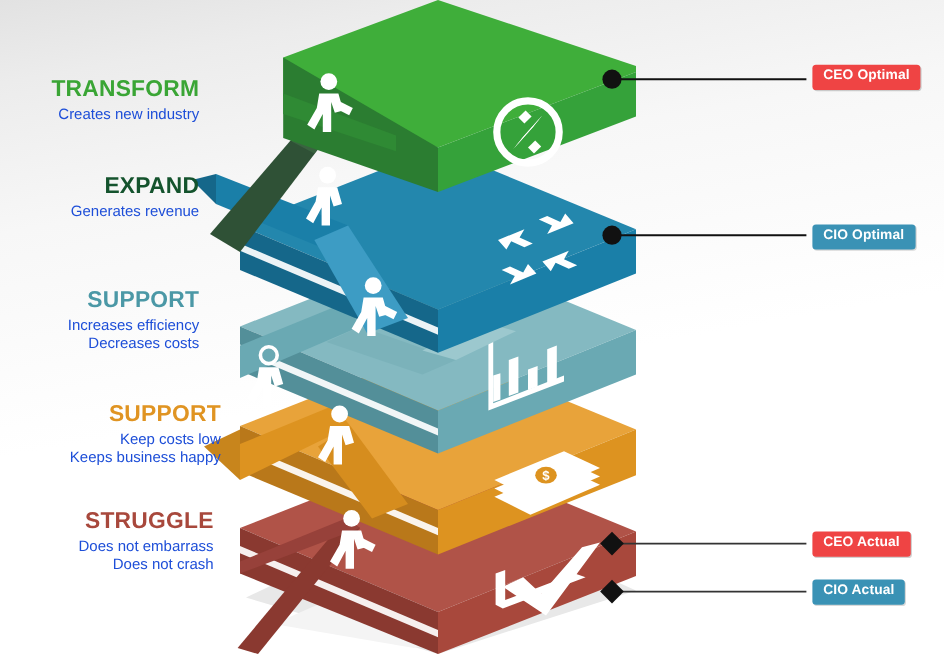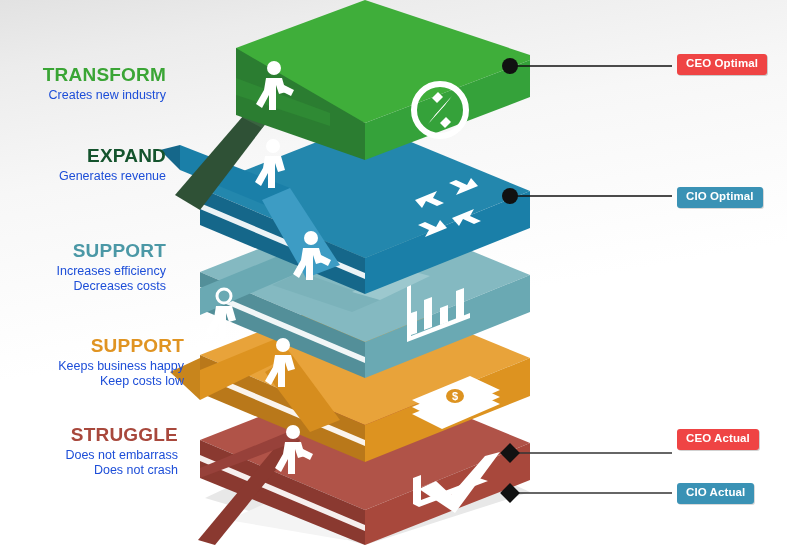--- a/index.html
+++ b/index.html
@@ -26,21 +26,21 @@
   
   .chip{
     position:absolute;color:#ffffff;font-size:11.5px;font-weight:bold;
     padding:4px 9px 5px 9px;border-radius:3px;white-space:nowrap;
     letter-spacing:.1px;line-height:1;
   }
   .chip.dark{background:#ef4444;box-shadow:1px 1px 0 rgba(0,0,0,.18);}
   .chip.light{background:#3a92b5;box-shadow:1px 1px 0 rgba(0,0,0,.15);}
   #chip-ceo-optimal{left:677px;top:54px;}
   #chip-cio-optimal{left:677px;top:187px;}
-  #chip-ceo-actual{left:677px;top:429px;}
+  #chip-ceo-actual{left:677px;top:443px;}
   #chip-cio-actual{left:677px;top:483px;}
 </style>
 </head>
 <body>
 
 <div id="stage">
 
   <svg id="art" viewBox="0 0 787 556">
     <defs>
       <clipPath id="clip-green-right">
@@ -209,22 +209,22 @@
   </div>
 
   <div class="tier-label" id="lbl-optimize">
     <div class="tier-title" style="color:#4b98a6">SUPPORT</div>
     <div class="tier-sub">Increases efficiency</div>
     <div class="tier-sub">Decreases costs</div>
   </div>
 
   <div class="tier-label" id="lbl-support">
     <div class="tier-title" style="color:#e09422">SUPPORT</div>
+    <div class="tier-sub">Keep costs low</div>
     <div class="tier-sub">Keeps business happy</div>
-    <div class="tier-sub">Keep costs low</div>
   </div>
 
   <div class="tier-label" id="lbl-struggle">
     <div class="tier-title" style="color:#a8483c">STRUGGLE</div>
     <div class="tier-sub">Does not embarrass</div>
     <div class="tier-sub">Does not crash</div>
   </div>
 
   <div class="chip dark" id="chip-ceo-optimal">CEO Optimal</div>
   <div class="chip light" id="chip-cio-optimal">CIO Optimal</div>

